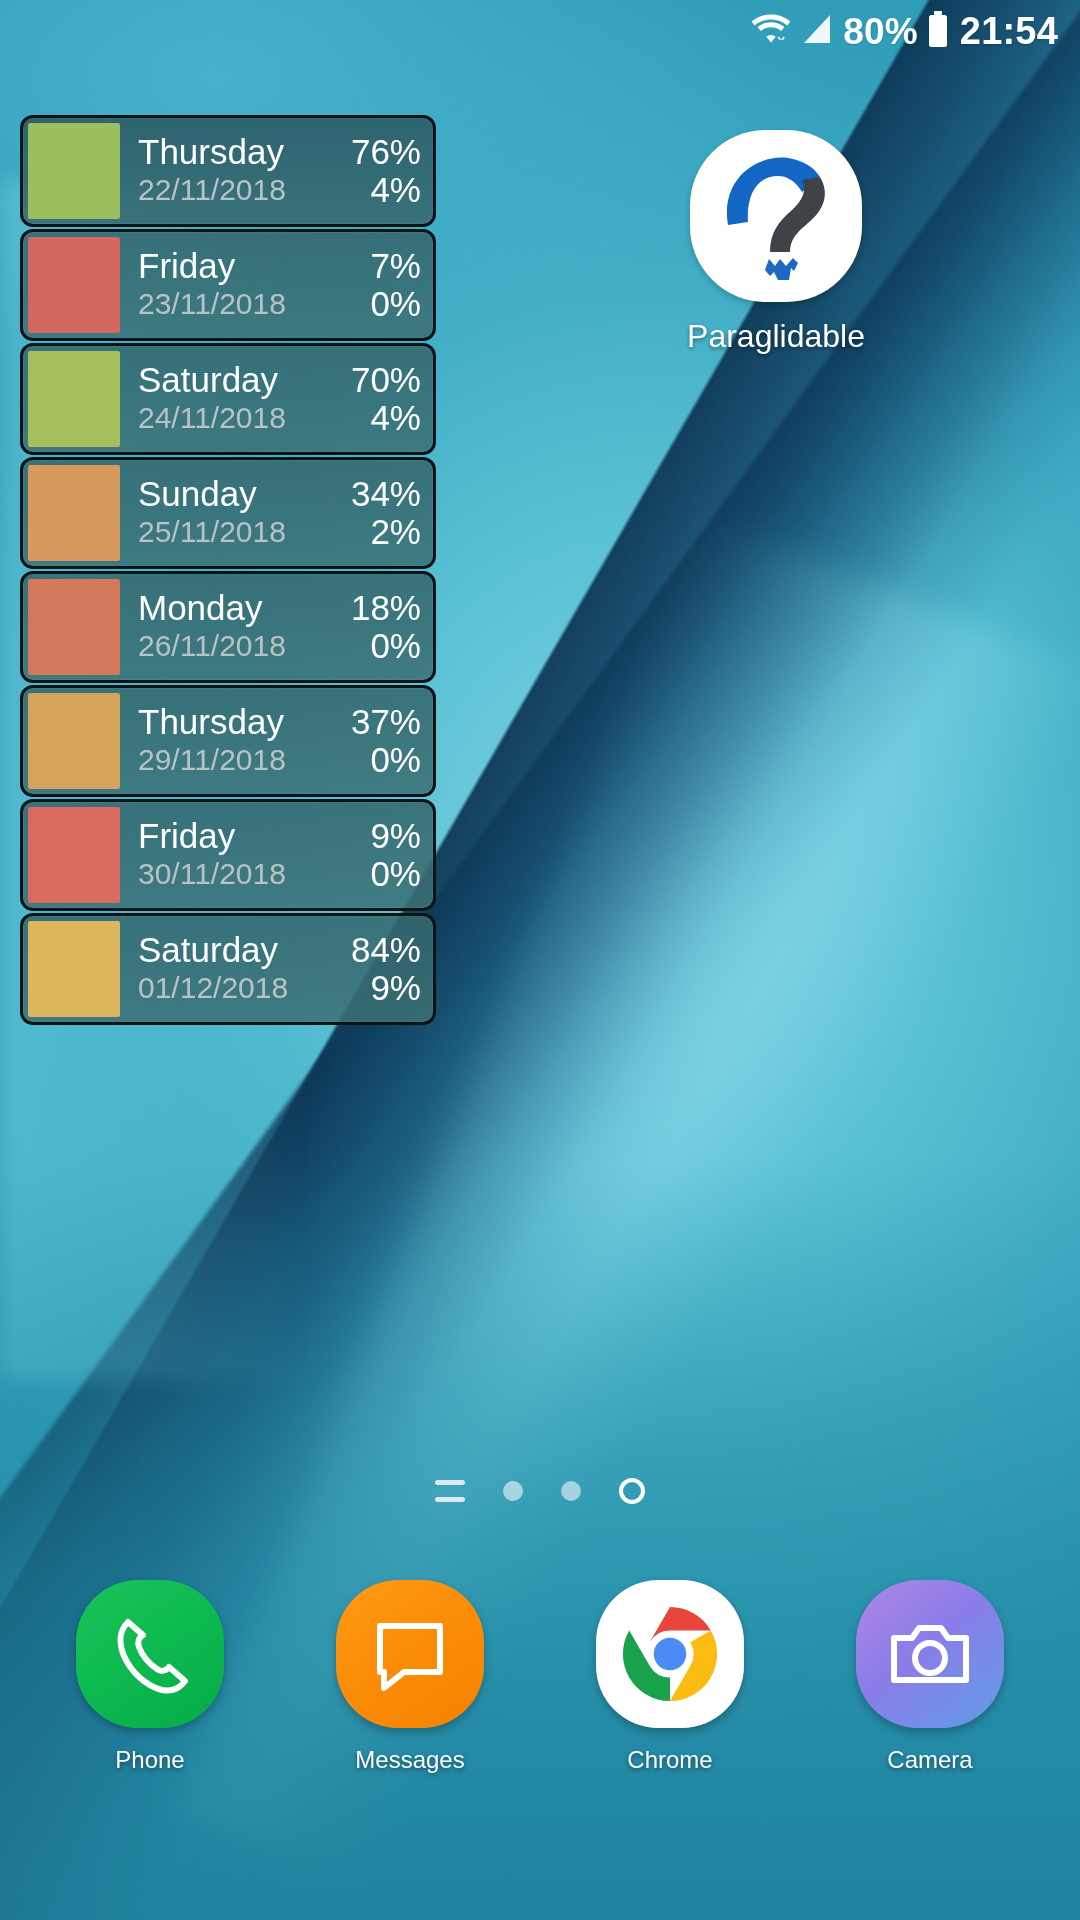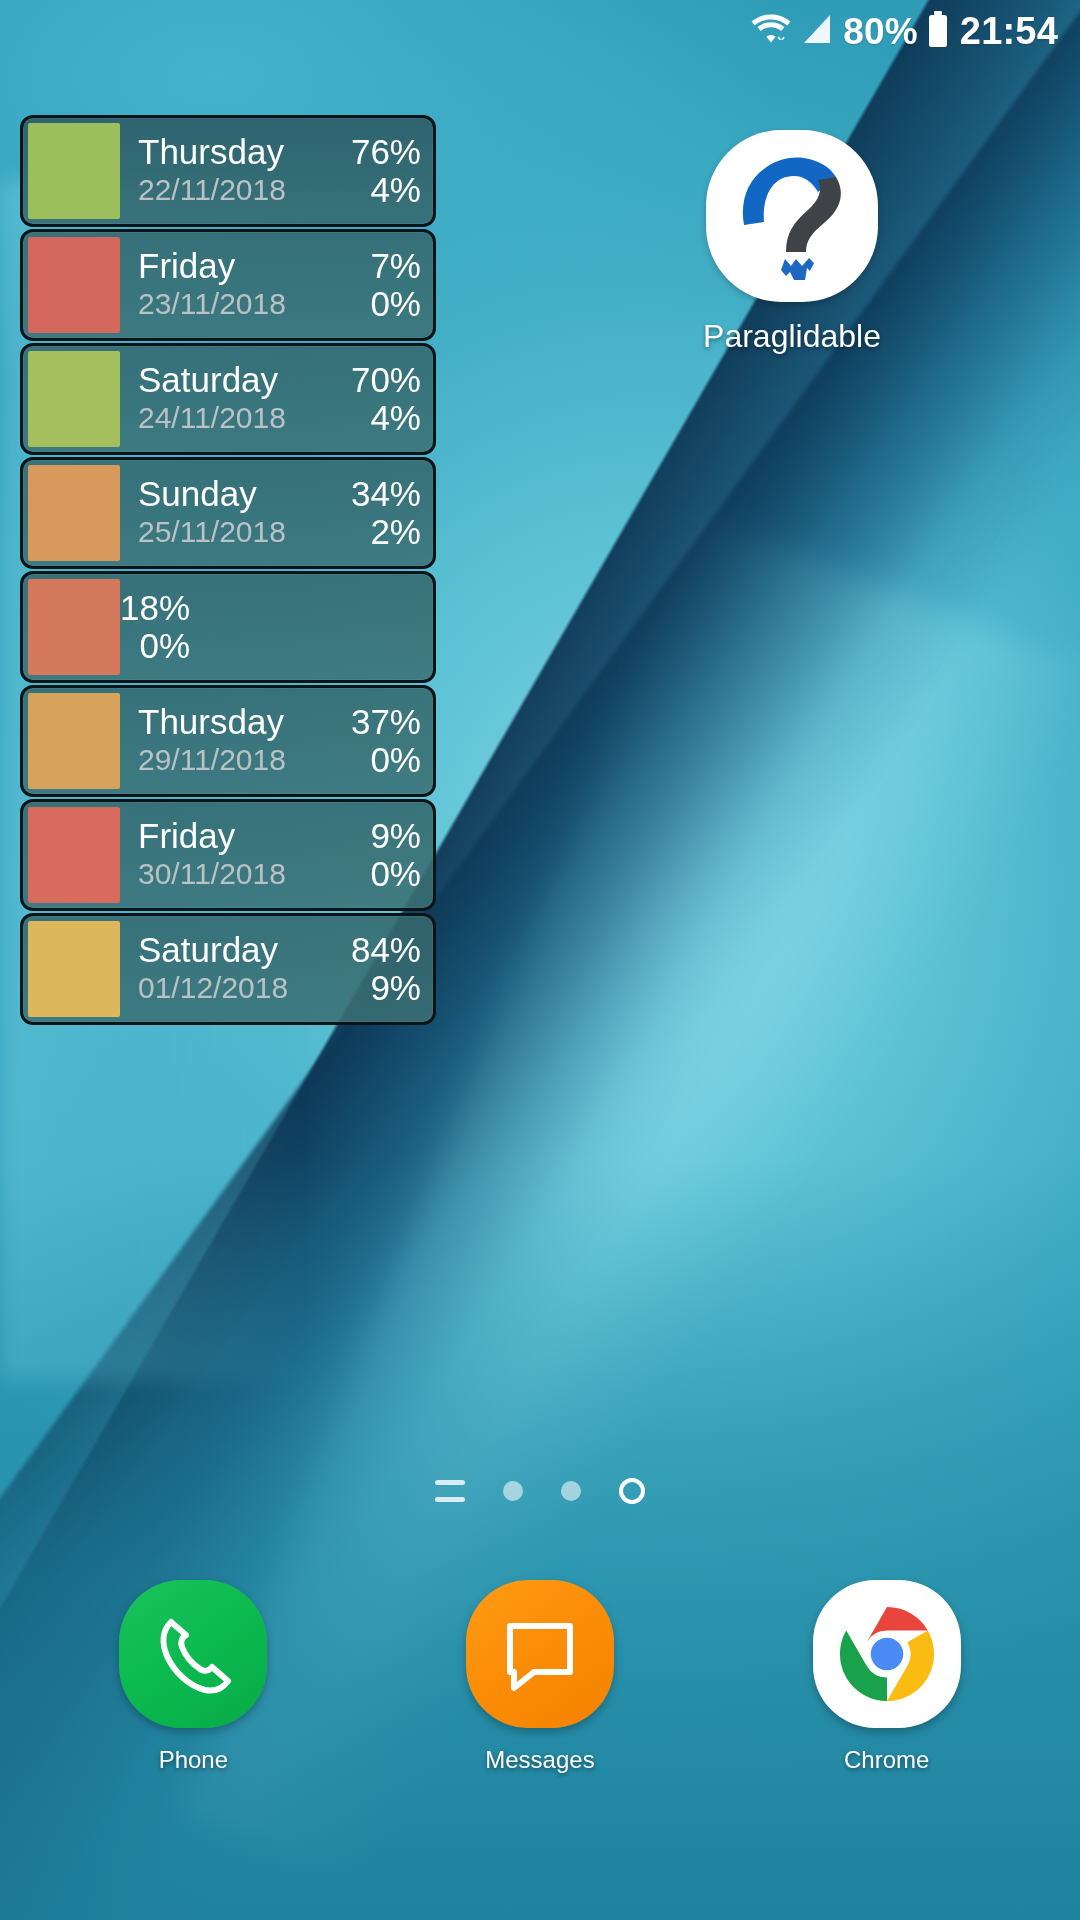--- a/index.html
+++ b/index.html
@@ -169,21 +169,21 @@
   .wp1 {
     font-size: 35px; line-height: 40px; color: #ffffff; font-weight: 400; margin-top: -2px;
   }
   .wp2 {
     font-size: 35px; line-height: 36px; color: #ffffff; font-weight: 400;
   }
 
   
   #app-paraglidable {
     position: absolute;
-    left: 672px; top: 130px;
+    left: 656px; top: 130px;
     width: 240px;
     text-align: center;
   }
   .squircle {
     width: 172px; height: 172px;
     margin: 0 auto;
     background: #ffffff;
     border-radius: 48px / 48px;
     
     border-radius: 44%;
@@ -329,20 +329,24 @@
           <div class="wday">Sunday</div>
           <div class="wdate">25/11/2018</div>
         </div>
         <div class="wright">
           <div class="wp1">34%</div>
           <div class="wp2">2%</div>
         </div>
       </div>
       <div class="wrow">
         <div class="swatch" style="background: rgb(212, 121, 92);"></div>
+        <div class="wcenter">
+          <div class="wday">Monday</div>
+          <div class="wdate">26/11/2018</div>
+        </div>
         <div class="wright">
           <div class="wp1">18%</div>
           <div class="wp2">0%</div>
         </div>
       </div>
       <div class="wrow">
         <div class="swatch" style="background: rgb(214, 163, 92);"></div>
         <div class="wcenter">
           <div class="wday">Thursday</div>
           <div class="wdate">29/11/2018</div>
@@ -427,16 +431,25 @@
           <path d="M50 8 A42 42 0 0 1 86.4 29 L50 29 A21 21 0 0 0 31.8 39.5 Z" fill="#e8453c"></path>
           <path d="M86.4 29 A42 42 0 0 1 50 92 L68.2 60.5 A21 21 0 0 0 68.2 39.5 Z" fill="#fabc12"></path>
           <path d="M50 92 A42 42 0 0 1 13.6 29 L31.8 60.5 A21 21 0 0 0 50 71 Z" fill="#1aa14b"></path>
           <circle cx="50" cy="50" r="19" fill="#fff"></circle>
           <circle cx="50" cy="50" r="14.5" fill="#4b8bf5"></circle>
         </svg>
       </div>
       <div class="dock-label">Chrome</div>
     </div>
 
+    <div class="dock-app">
+      <div class="dock-icon ic-camera">
+        <svg width="104" height="104" viewBox="0 0 104 104">
+          <path d="M16 36 H34 L41 26 H63 L70 36 H88 V78 H16 Z" fill="none" stroke="#fff" stroke-width="6" stroke-linejoin="round" stroke-linecap="round"></path>
+          <circle cx="52" cy="56" r="15" fill="none" stroke="#fff" stroke-width="6"></circle>
+        </svg>
+      </div>
+      <div class="dock-label">Camera</div>
+    </div>
 
   </div>
 
 </div>
 
 </body></html>

